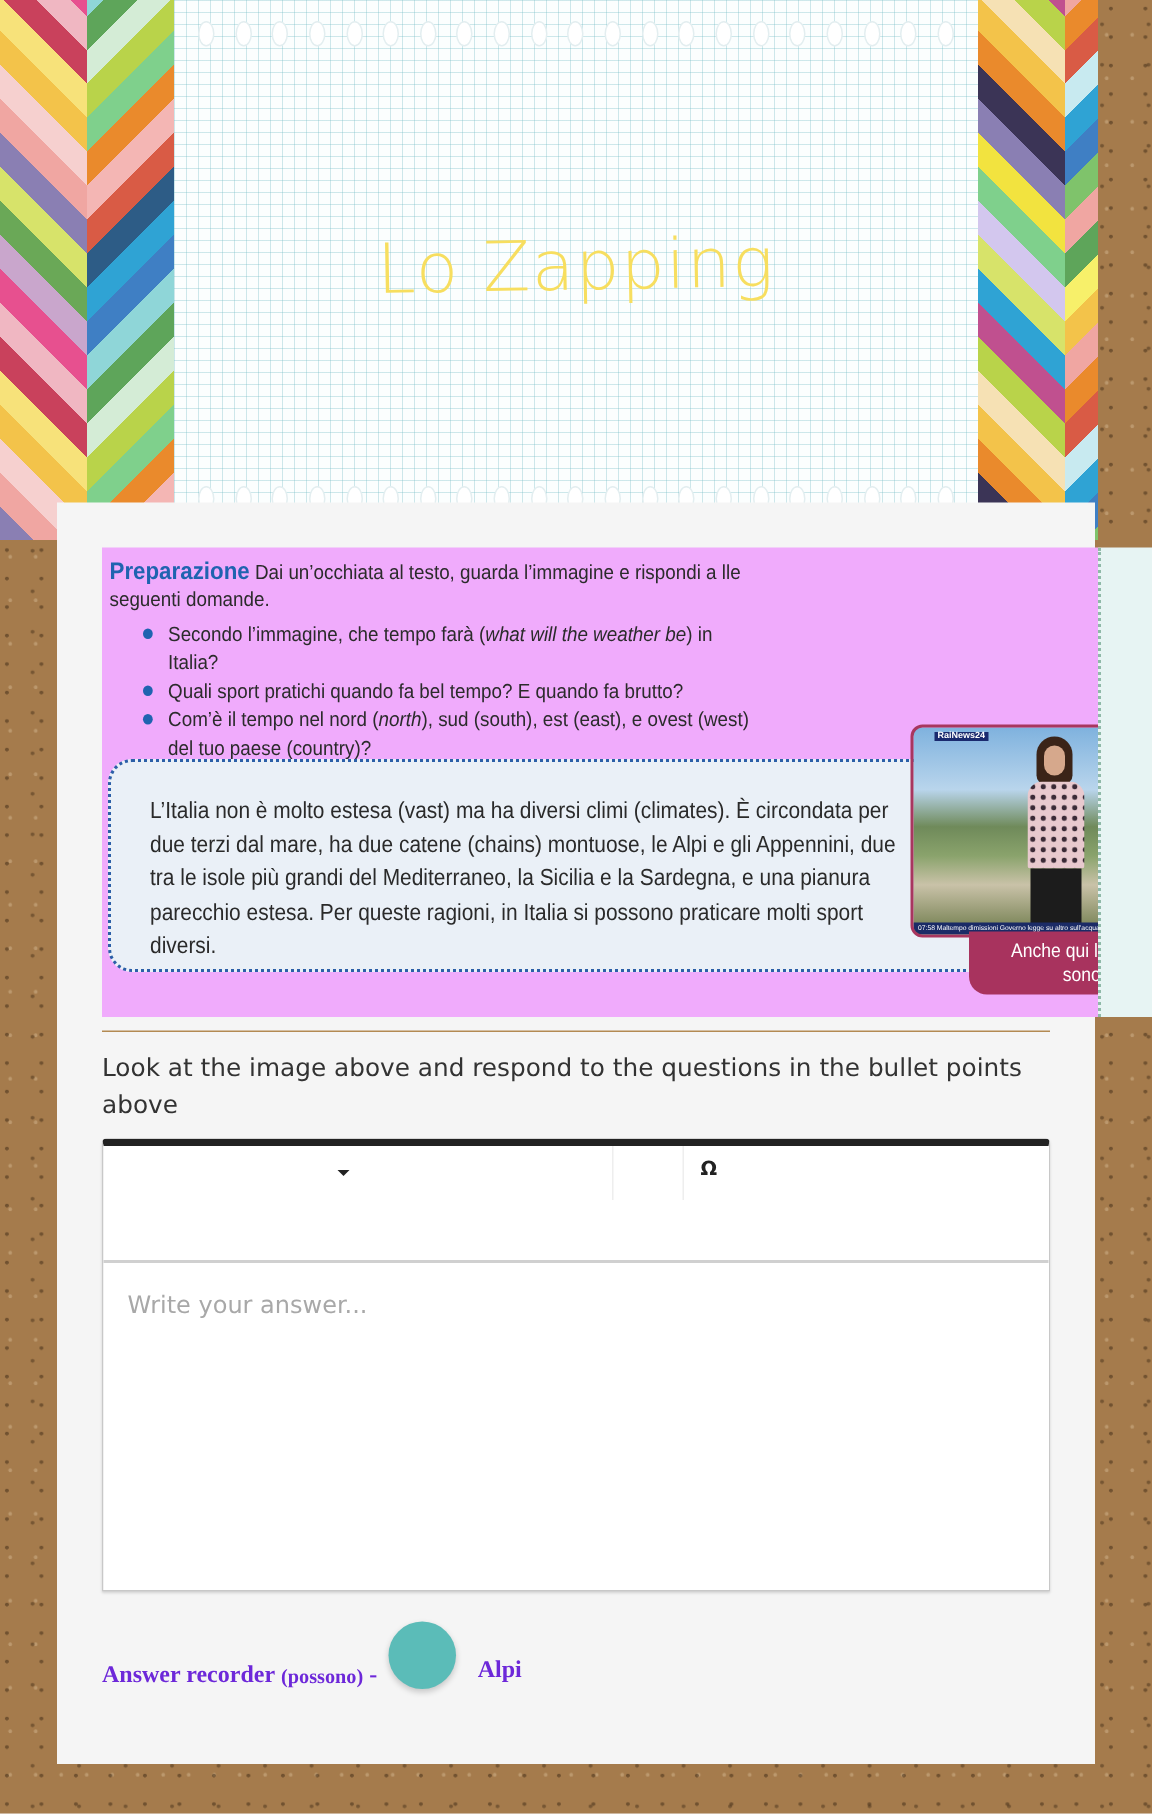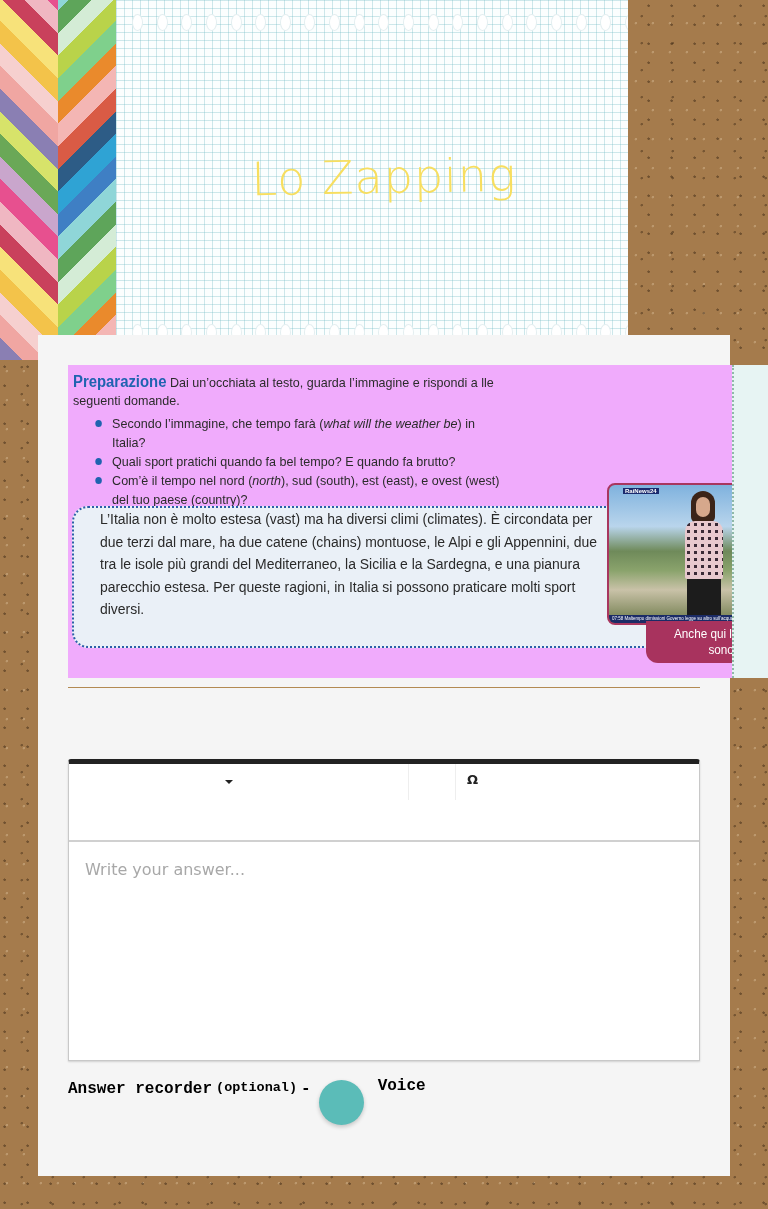--- a/index.html
+++ b/index.html
@@ -10,21 +10,21 @@
     background-color: #a57b4c;
     background-image:
       radial-gradient(circle at 20% 30%, rgba(60,40,20,0.5) 0 1px, transparent 1.5px),
       radial-gradient(circle at 70% 60%, rgba(60,40,20,0.45) 0 1px, transparent 1.5px),
       radial-gradient(circle at 40% 80%, rgba(255,240,210,0.25) 0 1px, transparent 1.5px);
     background-size: 23px 19px, 31px 27px, 17px 29px;
   }
 
   
   .banner {
-    position: absolute; left: 0; top: 0; width: 628px; height: 360px;
+    position: absolute; left: 0; top: 0; width: 732px; height: 360px;
     overflow: hidden;
   }
   .chevron {
     position: absolute; top: 0; height: 360px;
   }
   .chevron.left { left: 0; width: 116px; }
   .chevron.right { left: 652px; width: 116px; }
   .chevron .half {
     position: absolute; top: 0; width: 58px; height: 360px;
   }
@@ -118,21 +118,21 @@
   .bullets li::before {
     content: ""; position: absolute; left: 0; top: 6px;
     width: 7px; height: 7px; border-radius: 50%; background: #1f63b0;
   }
   .passage {
     position: absolute; left: 4px; top: 141px; width: 594px; height: 142px;
     background: #eaf0f7;
     border: 2px dotted #2b5fa8;
     border-right: none;
     border-radius: 16px 0 0 16px;
-    padding: 0 10px 0 26px;
+    padding: 22px 10px 0 26px;
     font-size: 15.5px; line-height: 22.5px; color: #2a2a2a;
   }
   .passage p { transform: scaleX(0.9); transform-origin: left top; width: 560px; }
   .tv {
     position: absolute; left: 539px; top: 118px; width: 170px; height: 142px;
     border: 2px solid #a8365f; border-radius: 8px;
     background: linear-gradient(180deg, #7fb2de 0%, #b9d5ec 30%, #6f8a5a 48%, #8aa36c 62%, #c9c2a8 76%, #6d7a4a 100%);
     overflow: hidden;
   }
   .tv-logo {
@@ -222,23 +222,23 @@
     border: none; outline: none; resize: none;
     padding: 16px;
     font-family: "DejaVu Sans", sans-serif;
     font-size: 16px; color: #701a75; background: transparent;
   }
   .answer-area::placeholder { color: #a8a8a8; }
 
   
   .recorder {
     position: absolute; left: 30px; top: 745px; height: 46px;
-    display: flex; align-items: flex-start;
-    font-family: Liberation Mono, monospace;
-    color: #000000;
+    display: flex; align-items: flex-end;
+    font-family: Liberation Serif, serif;
+    color: #6d28d9;
   }
   .rec-label { font-size: 16px; font-weight: bold; }
   .rec-optional { font-size: 13.5px; font-weight: bold; margin-left: 4px; }
   .rec-dash { font-size: 16px; font-weight: bold; margin-left: 4px; }
   .rec-button {
     width: 45px; height: 45px; border-radius: 50%;
     background: #5bbcb8; margin-left: 8px;
     box-shadow: 0 2px 4px rgba(0,0,0,0.2);
     cursor: pointer;
   }
@@ -339,32 +339,33 @@
       <div class="tv-caption">
         <span>Anche qui le tempe</span>
         <span>sono in calo.</span>
       </div>
     </div>
     <div class="textbook-side"></div>
   </div>
 
   <div class="divider"></div>
 
+  <div class="instruction">Look at the image above and respond to the questions in the bullet points above</div>
 
   <div class="editor">
     <div class="toolbar">
       <div class="tool-dropdown">
         <span class="caret"></span>
       </div>
       <div class="tool-blank"></div>
       <div class="tool-omega">Ω</div>
     </div>
     <textarea class="answer-area" placeholder="Write your answer..." style=""></textarea>
   </div>
 
   <div class="recorder">
     <span class="rec-label">Answer recorder</span>
-    <span class="rec-optional">(optional)</span>
+    <span class="rec-optional">(possono)</span>
     <span class="rec-dash">-</span>
     <div class="rec-button"></div>
-    <span class="rec-voice">Voice</span>
+    <span class="rec-voice">Alpi</span>
   </div>
 </div>
 
 </body></html>

